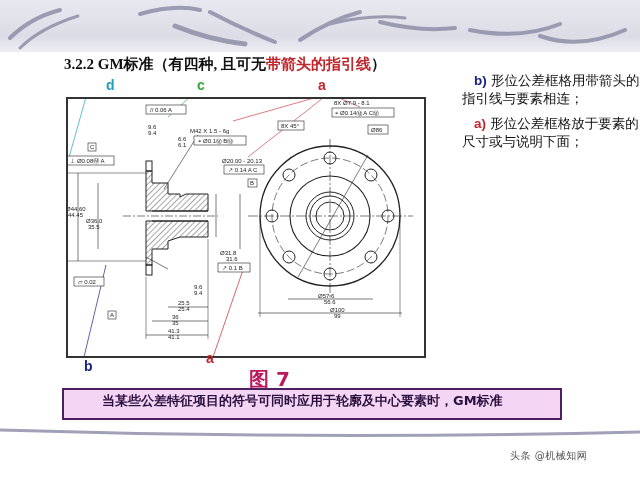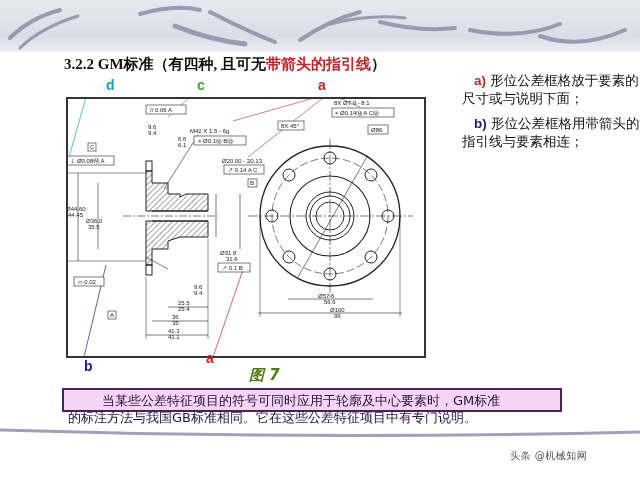--- a/index.html
+++ b/index.html
@@ -6,22 +6,22 @@
   body { width:640px; height:480px; position:relative; overflow:hidden; background:#ffffff; font-family:"DejaVu Sans", sans-serif; }
   .banner { position:absolute; left:0; top:0; width:640px; height:52px; background:linear-gradient(180deg,#e8e8f0 0%,#dcdce6 70%,#eeeef4 100%); }
   .banner svg { position:absolute; left:0; top:0; }
   .title { position:absolute; left:64px; top:55px; font-size:15px; font-weight:bold; color:#111; white-space:nowrap; font-family:Liberation Serif, serif; }
   .title .red { color:#c0262c; }
   .drawing-frame { position:absolute; left:66px; top:97px; width:356px; height:257px; border:2px solid #333; background:#fff; }
   .lbl { position:absolute; font-size:14px; font-weight:bold; font-family:"Liberation Sans", sans-serif; }
   .side-notes { position:absolute; left:462px; top:72px; width:178px; font-size:13.5px; line-height:17.5px; color:#111; font-family:"DejaVu Serif", serif; }
   .note { margin-bottom:8px; }
   .note .tag { font-family:"Liberation Sans", sans-serif; font-weight:bold; }
-  .fig-cap { position:absolute; left:249px; top:366px; font-size:15px; font-weight:bold; color:#4d7c0f;font-style:italic; }
-  .callout-box { position:absolute; left:62px; top:388px; width:500px; height:24px; background:#f4d6f4; border:2px solid #4a2060; padding:2px 4px; box-sizing:border-box; font-size:13px; font-weight:normal; line-height:17px; color:#2a1040; }
+  .fig-cap { position:absolute; left:249px; top:366px; font-size:20px; font-weight:bold; color:#be185d; }
+  .callout-box { position:absolute; left:62px; top:388px; width:500px; height:32px; background:#f4d6f4; border:2px solid #4a2060; padding:2px 4px; box-sizing:border-box; font-size:13px; font-weight:bold; line-height:17px; color:#2a1040; }
   .callout-box .indent { display:inline-block; width:34px; }
   .footer-swoosh { position:absolute; left:0; top:428px; width:640px; height:12px; }
   .watermark { position:absolute; left:510px; top:449px; font-size:10px; color:#555; letter-spacing:0.5px; }
   .dim { font-family:"Liberation Sans", sans-serif; font-size:6px; fill:#222; }
 </style>
 </head>
 <body>
 
 <div class="banner">
   <svg width="640" height="52" viewBox="0 0 640 52">
@@ -165,31 +165,30 @@
         <text x="266" y="219">99</text>
     </g>
   </svg>
 </div>
 
 <div class="lbl" style="left:84px;top:358px;color:#1a237e;">b</div>
 <div class="lbl" style="left:206px;top:350px;color:#c0262c;">a</div>
 
 <div class="side-notes">
   <div class="note" style="text-indent:12px;">
-    <span class="tag" style="color:#c0262c;">a)</span><span> 形位公差框格放于要素的尺寸或与说明下面；</span>
+    <span class="tag" style="color:#1a237e;">b)</span><span> 形位公差框格用带箭头的指引线与要素相连；</span>
   </div>
   <div class="note" style="text-indent:12px;">
-    <span class="tag" style="color:#1a237e;">b)</span><span> 形位公差框格用带箭头的指引线与要素相连；</span>
+    <span class="tag" style="color:#c0262c;">a)</span><span> 形位公差框格放于要素的尺寸或与说明下面；</span>
   </div>
 </div>
 
 <div class="fig-cap">图  7</div>
 
 <div class="callout-box">
   <div><span class="indent"></span><span>当某些公差特征项目的符号可同时应用于轮廓及中心要素时，GM标准</span></div>
-  <div>的标注方法与我国GB标准相同。它在这些公差特征项目中有专门说明。</div>
 </div>
 
 <svg class="footer-swoosh" width="640" height="12" viewBox="0 0 640 12">
   <path d="M0 2 Q320 12 640 4" stroke="#a0a0b8" stroke-width="3" fill="none"></path>
 </svg>
 
 <div class="watermark">头条 @机械知网</div>
 
 </body></html>

